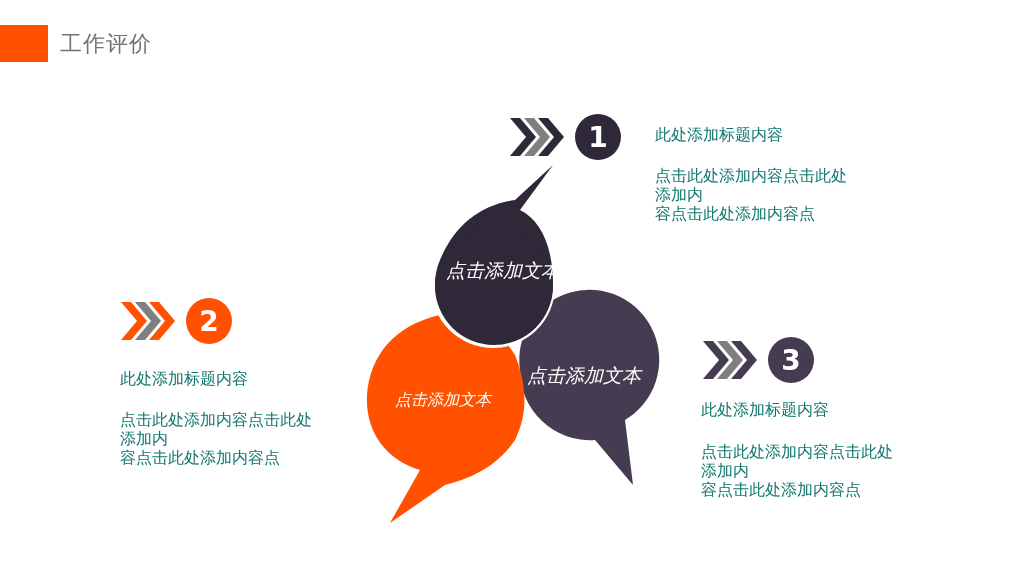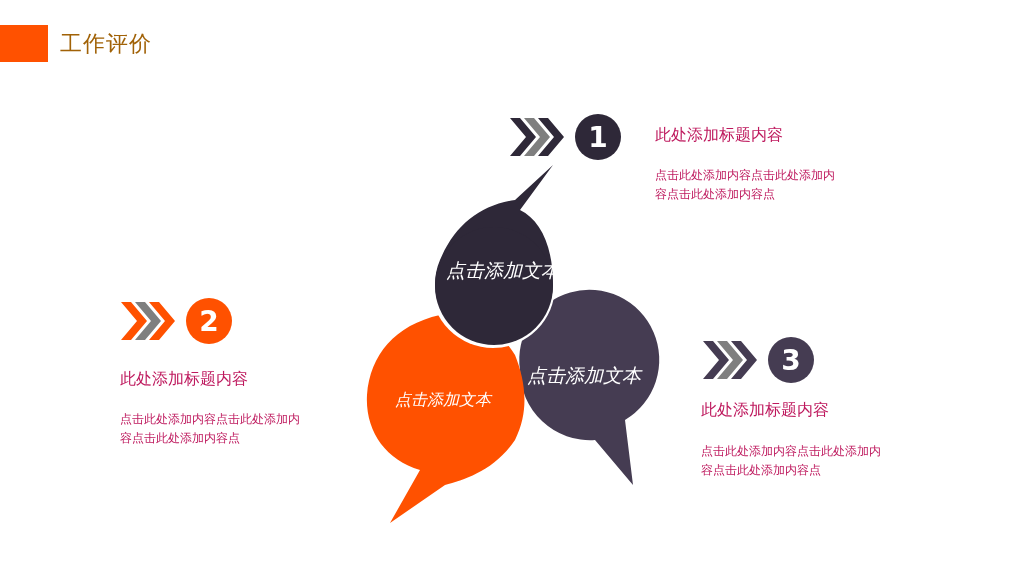--- a/index.html
+++ b/index.html
@@ -1,26 +1,26 @@
 <!DOCTYPE html>
 <html><head>
 <meta charset="utf-8">
 <style>
   html, body { margin:0; padding:0; }
   body { width:1024px; height:576px; background:#ffffff; position:relative; overflow:hidden;
          font-family:"DejaVu Sans","Liberation Sans",sans-serif; }
   .header-bar { position:absolute; left:0; top:25px; width:48px; height:37px; background:#ff5100; }
-  .header-title { position:absolute; left:60px; top:29px; font-size:22px; color:#a16207; letter-spacing:1px; }
+  .header-title { position:absolute; left:60px; top:29px; font-size:22px; color:#737373; letter-spacing:1px; }
   .shapes { position:absolute; left:0; top:0; width:1024px; height:576px; }
   .bubble-text { position:absolute; color:#ffffff; white-space:nowrap;font-style:italic; }
   .chev { position:absolute; }
   .num { position:absolute; width:46px; height:46px; border-radius:50%; color:#fff; font-weight:bold;
          font-size:28px; display:flex; align-items:center; justify-content:center; }
-  .item-title { position:absolute; font-size:16px; color:#be185d; white-space:nowrap; }
-  .item-desc { position:absolute; font-size:12px; color:#be185d; line-height:19px; width:200px; }
+  .item-title { position:absolute; font-size:16px; color:#0f766e; white-space:nowrap; }
+  .item-desc { position:absolute; font-size:16px; color:#0f766e; line-height:19px; width:200px; }
 </style>
 </head>
 <body>
 
 <div class="header-bar"></div>
 <div class="header-title">工作评价</div>
 
 <svg class="shapes" viewBox="0 0 1024 576">
 
   <g>

